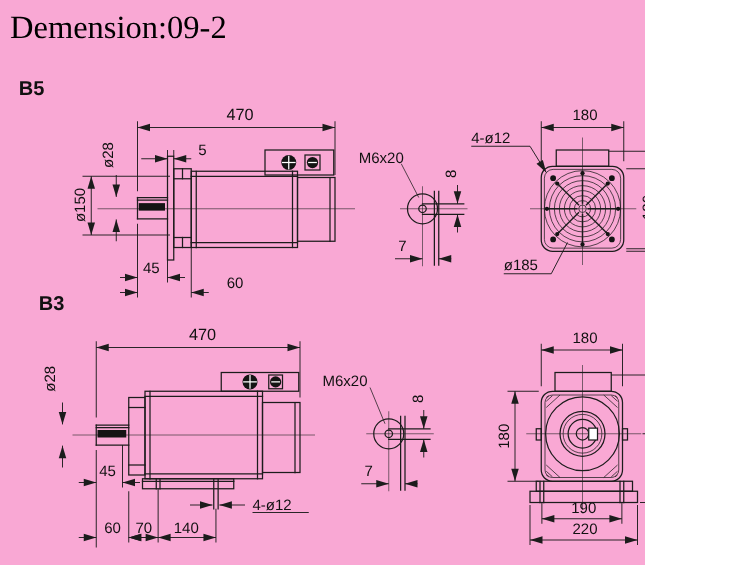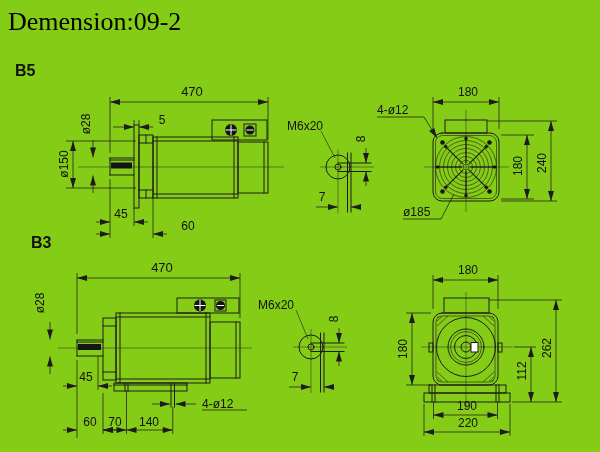--- a/index.html
+++ b/index.html
@@ -1,16 +1,16 @@
 <!DOCTYPE html>
 <html><head>
 <meta charset="utf-8">
 <style>
   html,body{margin:0;padding:0;background:#fff;}
-  #stage{position:relative;width:600px;height:452px;background:#84cc16;overflow:hidden;
+  #stage{position:relative;width:516px;height:452px;background:#f9a8d4;overflow:hidden;
          font-family:"Liberation Sans",sans-serif;}
   svg{display:block;}
   .o{stroke:#1c1c1c;stroke-width:1;fill:none;stroke-linecap:square;}
   .thin{stroke:#1c1c1c;stroke-width:.6;fill:none;}
   .c{stroke:#2a2a2a;stroke-width:.5;fill:none;}
   .d{stroke:#1c1c1c;stroke-width:.75;fill:none;}
   .blk{fill:#141414;stroke:none;}
   .wx{stroke:#ffffff;stroke-width:1;fill:none;}
   .t{font:12px "Liberation Sans",sans-serif;fill:#111;text-anchor:middle;}
   .tb{font:13px "Liberation Sans",sans-serif;fill:#111;text-anchor:middle;}

